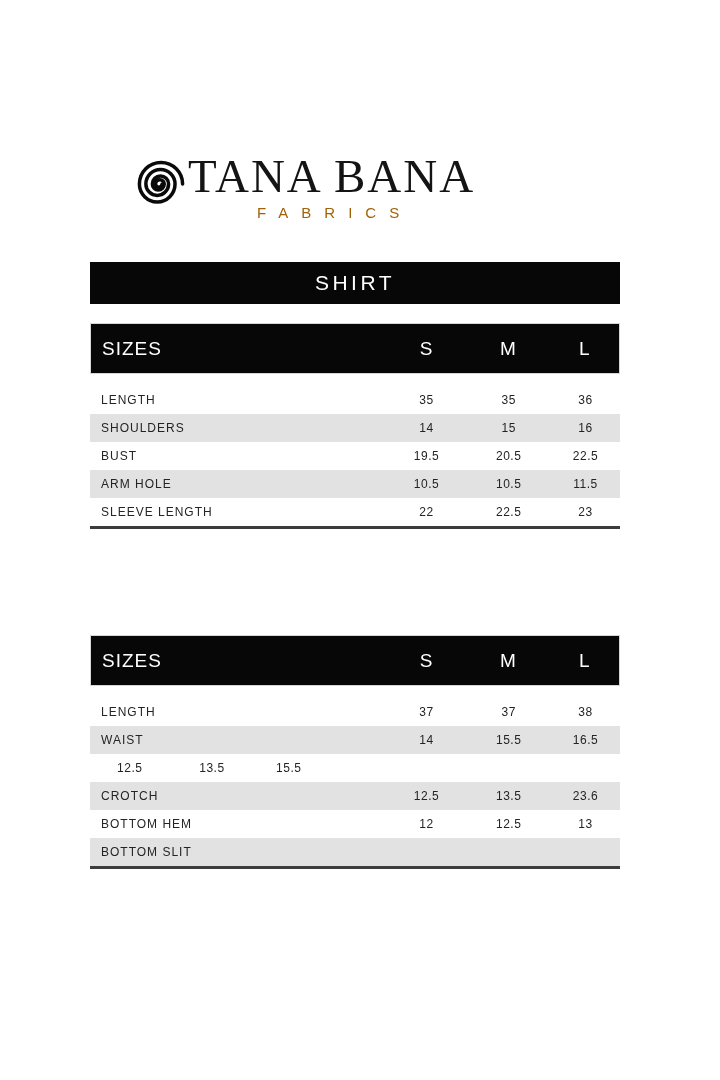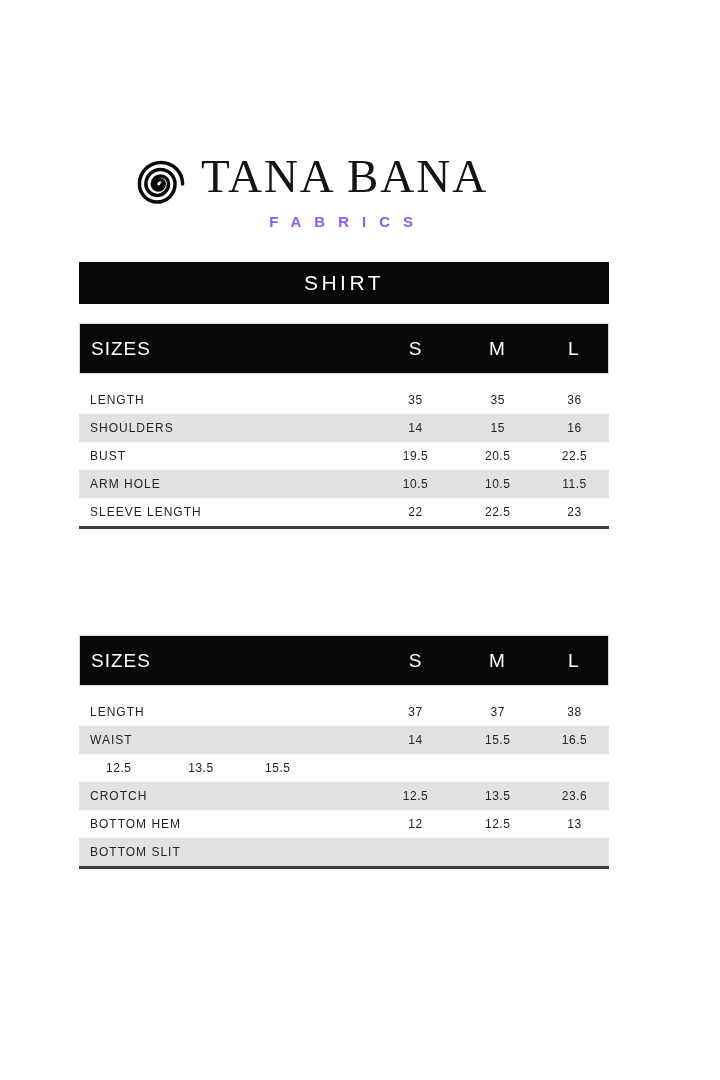--- a/index.html
+++ b/index.html
@@ -2,34 +2,34 @@
 <html style="--page-bg: #ffffff; --bar-bg: #070707; --bar-text: #ffffff; --stripe-bg: #e2e2e2; --text: #242424; --table-bottom-border: #3c3c3c; --logo-color: #141414;"><head>
 <meta charset="utf-8">
 <style>
   html,body { margin:0; padding:0; background:#ffffff; }
   .page {
     position:relative; width:720px; height:1080px; background:var(--page-bg,#ffffff);
     font-family:"Liberation Sans", sans-serif; overflow:hidden;
   }
 
   
-  .logo { position:absolute; top:152px; left:134px; display:flex; align-items:flex-start; gap:13px; }
+  .logo { position:absolute; top:152px; left:134px; display:flex; align-items:flex-start; }
   .logo-icon { width:54px; height:56px; margin-top:3px; flex:0 0 auto; }
   .brand-text { display:flex; flex-direction:column; align-items:center; }
   .brand-name {
     font-family:"Liberation Serif", serif; font-weight:400; color:#141414;
     font-size:47px; line-height:1.05; letter-spacing:2px; white-space:nowrap;
   }
   .brand-sub {
-    margin-top:12px; font-size:15px; font-weight:700; color:#8b5cf6;
+    margin-top:3px; font-size:15px; font-weight:400; color:#a16207;
     letter-spacing:13px; text-indent:6px; white-space:nowrap;
   }
 
   
-  .size-table { position:absolute; left:79px; width:530px; }
+  .size-table { position:absolute; left:90px; width:530px; }
   #shirt-section   { top:262px; }
   #trouser-section { top:616px; }
 
   .title-bar {
     height:42px; background:var(--bar-bg,#070707); color:var(--bar-text,#ffffff);
     display:flex; align-items:center; justify-content:center;
     font-size:21px; letter-spacing:3.5px;
   }
   .sizes-bar {
     margin-top:19px; height:51px; box-sizing:border-box;

